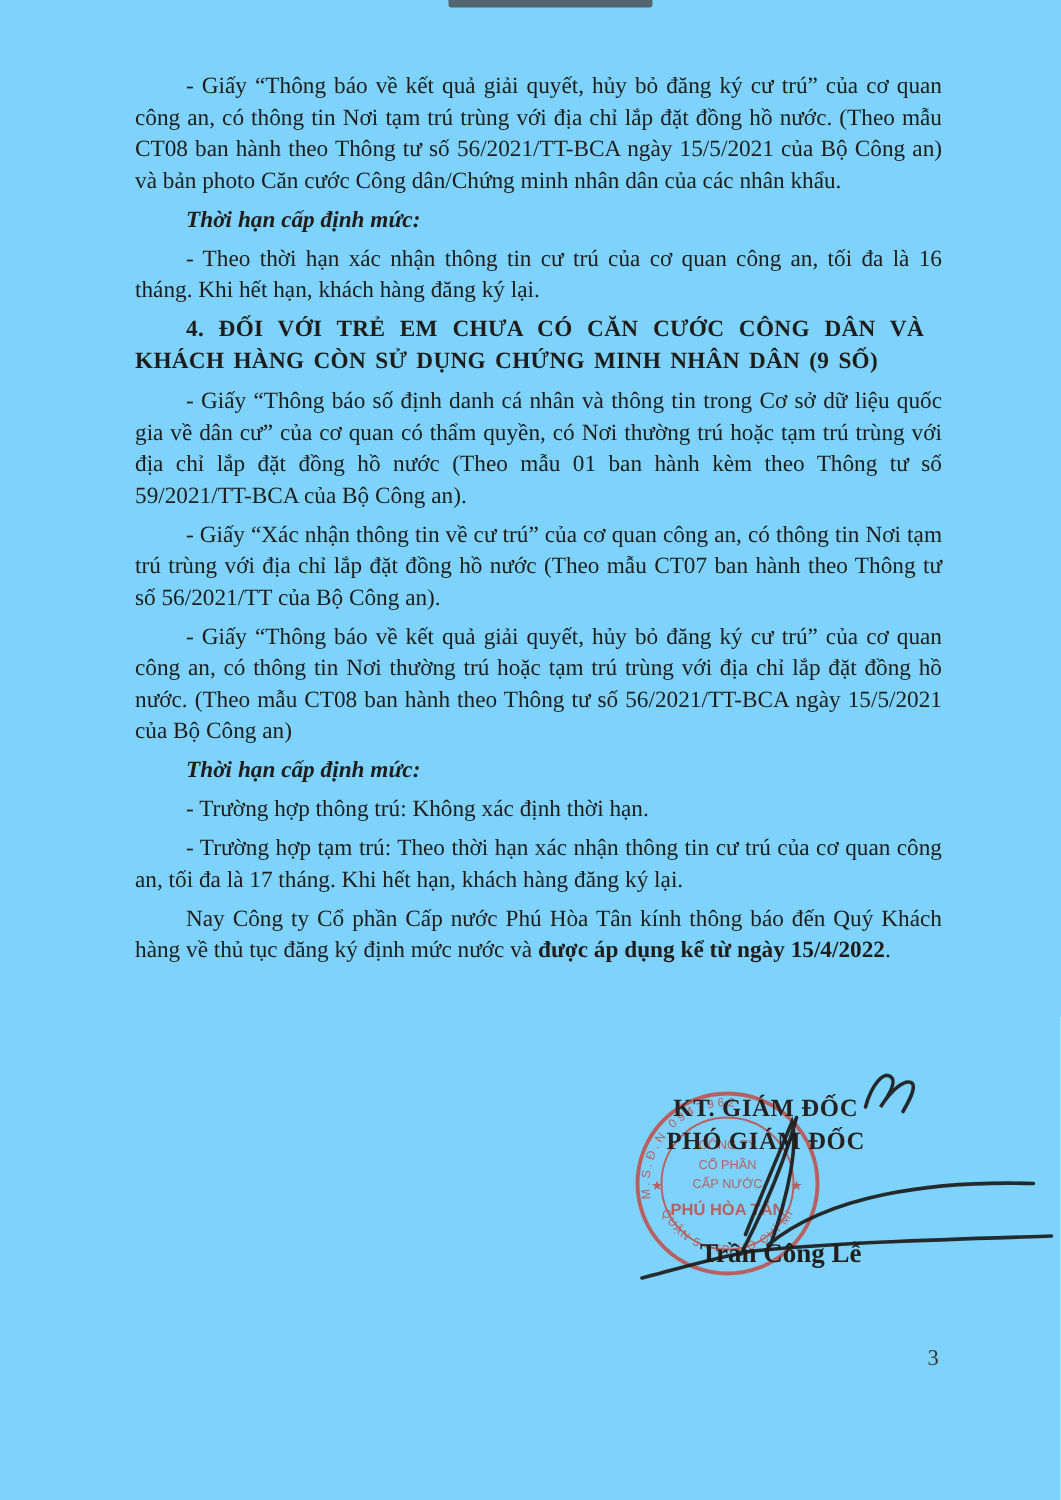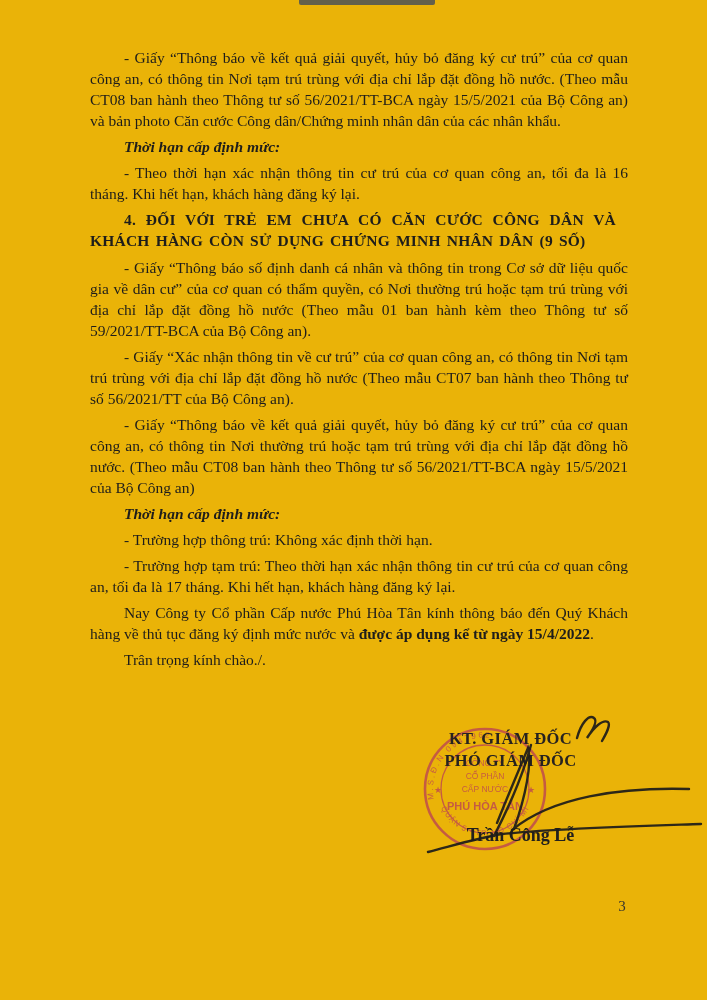--- a/index.html
+++ b/index.html
@@ -5,21 +5,21 @@
   html,body{margin:0;padding:0;}
   body{
     width:707px;height:1000px;
     background:#ffffff;
     font-family:"Liberation Serif", serif;
     position:relative;
     overflow:hidden;
   }
   .page{
     position:absolute;left:0;top:0;width:707px;height:1000px;
-    background:#eab308;
+    background:#7dd3fc;
   }
   .scan-artifact{
     position:absolute;left:299px;top:0;width:136px;height:5px;
     background:#4b5157;opacity:.85;border-radius:0 0 2px 2px;
   }
   .content{
     position:absolute;left:90px;top:47px;width:538px;
     color:#1e1d1b;
     font-size:15.5px;line-height:21px;
     text-align:justify;
@@ -66,21 +66,20 @@
     <p class="h-italic">Thời hạn cấp định mức:</p>
     <p class="p">- Theo thời hạn xác nhận thông tin cư trú của cơ quan công an, tối đa là 16 tháng. Khi hết hạn, khách hàng đăng ký lại.</p>
     <p class="h-section">4. ĐỐI VỚI TRẺ EM CHƯA CÓ CĂN CƯỚC CÔNG DÂN VÀ KHÁCH HÀNG CÒN SỬ DỤNG CHỨNG MINH NHÂN DÂN (9 SỐ)</p>
     <p class="p">- Giấy “Thông báo số định danh cá nhân và thông tin trong Cơ sở dữ liệu quốc gia về dân cư” của cơ quan có thẩm quyền, có Nơi thường trú hoặc tạm trú trùng với địa chỉ lắp đặt đồng hồ nước (Theo mẫu 01 ban hành kèm theo Thông tư số 59/2021/TT-BCA của Bộ Công an).</p>
     <p class="p">- Giấy “Xác nhận thông tin về cư trú” của cơ quan công an, có thông tin Nơi tạm trú trùng với địa chỉ lắp đặt đồng hồ nước (Theo mẫu CT07 ban hành theo Thông tư số 56/2021/TT của Bộ Công an).</p>
     <p class="p">- Giấy “Thông báo về kết quả giải quyết, hủy bỏ đăng ký cư trú” của cơ quan công an, có thông tin Nơi thường trú hoặc tạm trú trùng với địa chỉ lắp đặt đồng hồ nước. (Theo mẫu CT08 ban hành theo Thông tư số 56/2021/TT-BCA ngày 15/5/2021 của Bộ Công an)</p>
     <p class="h-italic">Thời hạn cấp định mức:</p>
     <p class="p">- Trường hợp thông trú: Không xác định thời hạn.</p>
     <p class="p">- Trường hợp tạm trú: Theo thời hạn xác nhận thông tin cư trú của cơ quan công an, tối đa là 17 tháng. Khi hết hạn, khách hàng đăng ký lại.</p>
     <p class="p"><span>Nay Công ty Cổ phần Cấp nước Phú Hòa Tân kính thông báo đến Quý Khách hàng về thủ tục đăng ký định mức nước và </span><span class="b">được áp dụng kể từ ngày 15/4/2022</span><span>.</span></p>
-    <p class="p farewell">Trân trọng kính chào./.</p>
   </div>
 
   <svg class="stamp" viewBox="0 0 124 124">
     <defs>
       <path id="arcTop" d="M 13,80 A 52,52 0 1 1 111,80"></path>
       <path id="arcBottom" d="M 17,79 A 49,49 0 0 0 107,79"></path>
     </defs>
     <circle cx="62" cy="62" r="60" fill="none" stroke="#c1504b" stroke-width="2.6"></circle>
     <circle cx="62" cy="62" r="44" fill="none" stroke="#c1504b" stroke-width="1.3"></circle>
     <text font-family="Liberation Sans, sans-serif" font-size="8.2" fill="#c1504b" letter-spacing="2.2">

